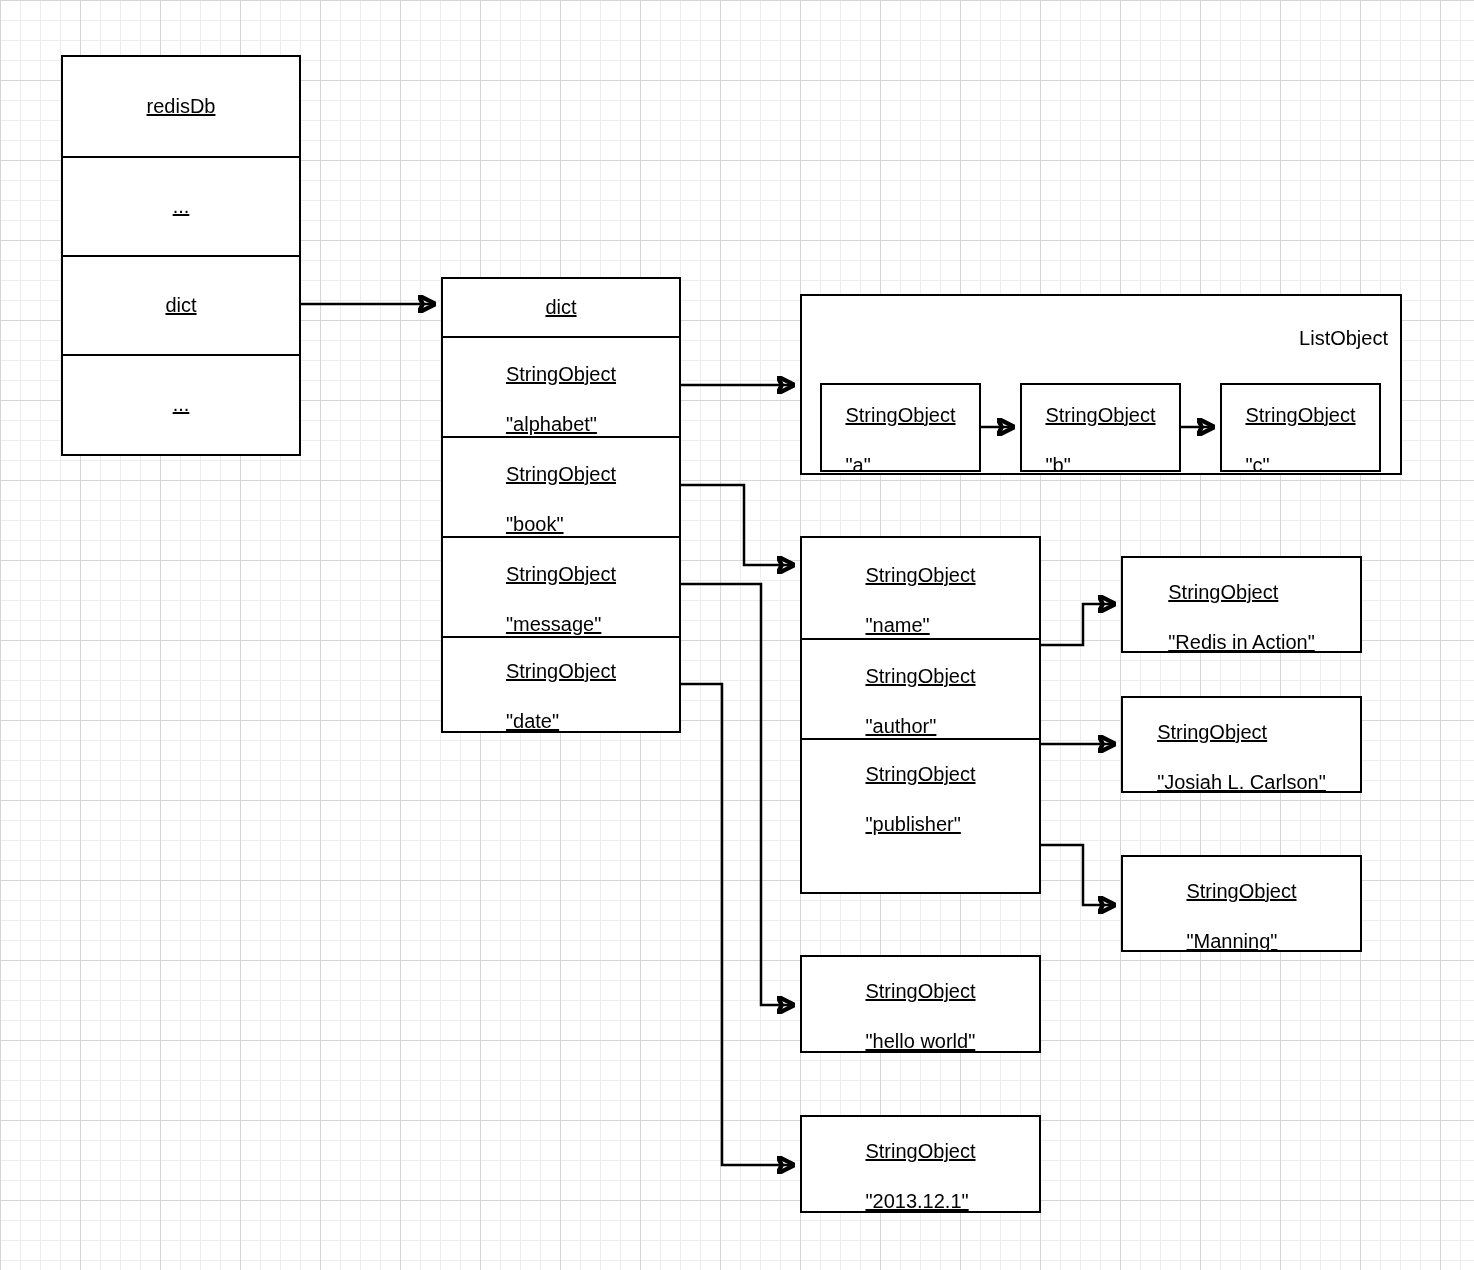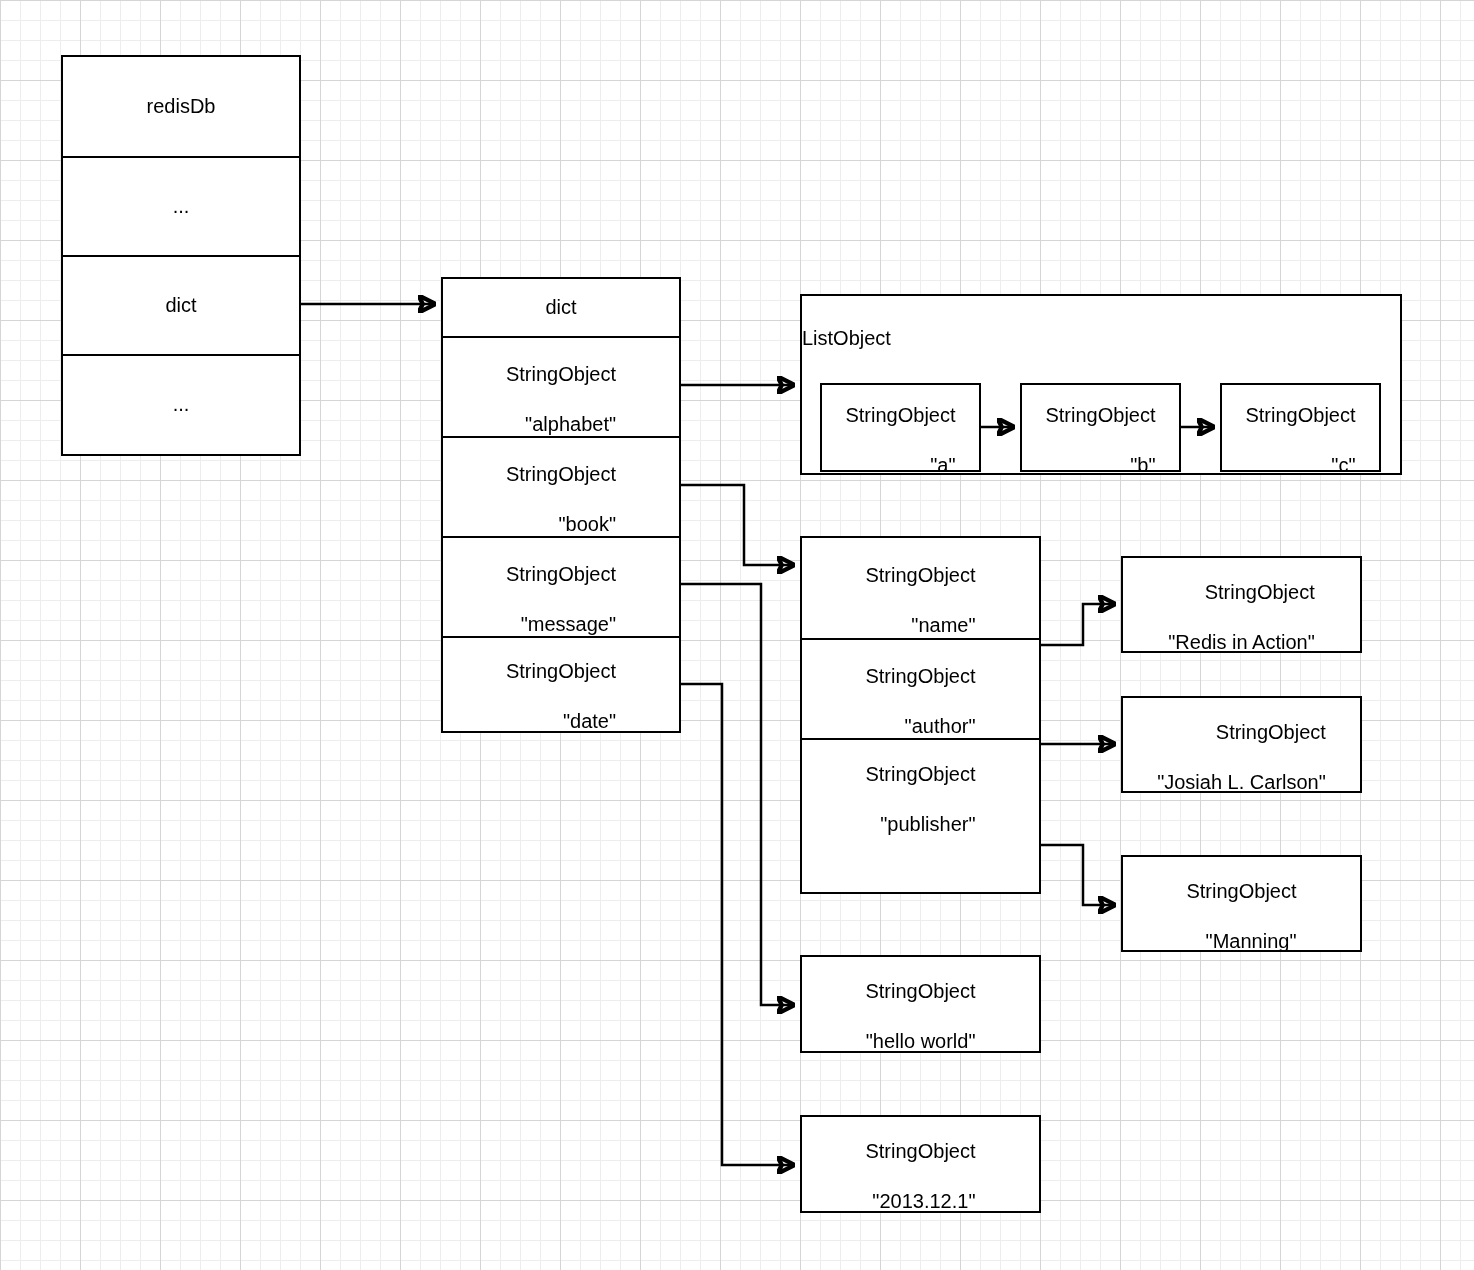--- a/index.html
+++ b/index.html
@@ -29,42 +29,43 @@
     border: 2.5px solid #000000;
     display: flex;
     flex-direction: column;
     z-index: 3;
   }
   .cell {
     box-sizing: border-box;
     display: flex;
     align-items: center;
     justify-content: center;
-    text-align: right;
+    text-align: left;
     color: #000000;
     font-size: 20px;
     line-height: 1.25;
     white-space: pre-line;
     padding: 0 14px;
+    text-decoration: underline;
   }
   .cell + .cell {
     border-top: 2.5px solid #000000;
   }
   .container-node {
     position: absolute;
     box-sizing: border-box;
     background: #ffffff;
     border: 2.5px solid #000000;
     z-index: 2;
   }
   .container-title {
     position: absolute;
     left: 0;
-    right: 4px;
-    text-align: left;
+    right: 12px;
+    text-align: right;
     font-size: 20px;
     color: #000000;
   }
   svg.edges {
     position: absolute;
     left: 0;
     top: 0;
     width: 1474px;
     height: 1270px;
     z-index: 5;

